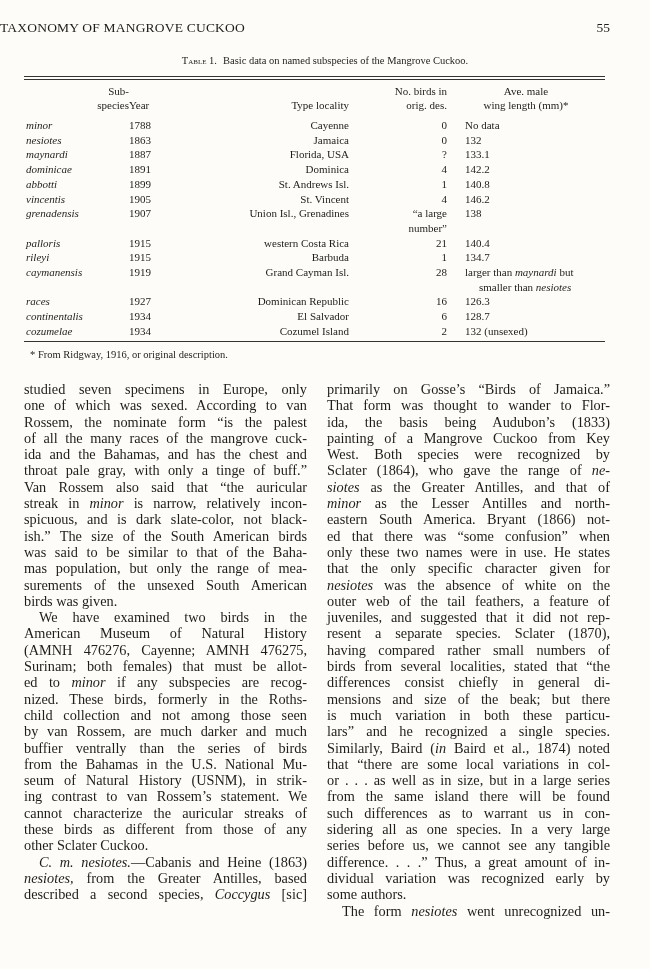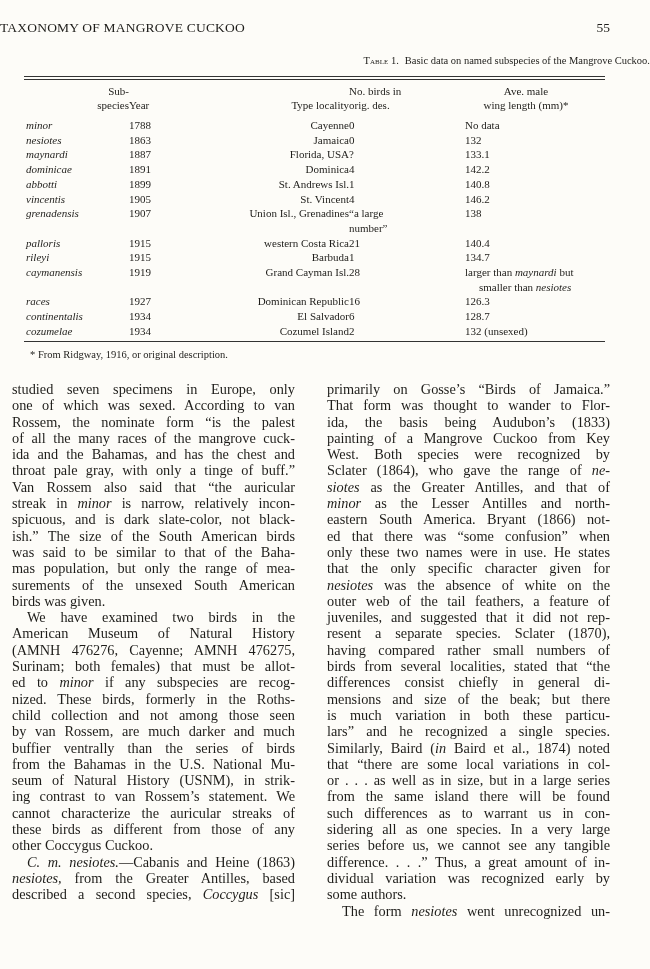--- a/index.html
+++ b/index.html
@@ -12,49 +12,49 @@
   }
   .running-head {
     position: absolute; top: 20px; left: 0; width: 650px;
     text-align: left; font-size: 13.5px; letter-spacing: 0.2px;
   }
   .page-number {
     position: absolute; top: 20px; right: 40px; font-size: 13.5px;
   }
   .table-caption {
     position: absolute; top: 55px; left: 0; width: 650px;
-    text-align: right; font-size: 10.5px;
+    text-align: center; font-size: 10.5px;
   }
   .table-caption .lbl { font-variant: small-caps; margin-right: 6px; }
   .table-wrap { position: absolute; top: 76px; left: 24px; width: 581px; }
   .rule-double { border-top: 1px solid #333; height: 2px; border-bottom: 1.5px solid #333; }
   .rule-single { border-top: 1.5px solid #333; }
   table { width: 100%; border-collapse: collapse; font-size: 11px; }
   th { font-weight: normal; vertical-align: bottom; padding: 4px 0 3px 0; line-height: 14px; }
   td { padding: 0; line-height: 14.7px; vertical-align: top; }
   .c-sub { width: 103px; text-align: left; padding-left: 2px; }
   th.c-sub { text-align: right; width: 60px; }
   .c-year { width: 80px; text-align: left; }
   th.c-year { text-align: left; margin-left: 36px; }
   .c-loc { width: 140px; text-align: right; }
   th.c-loc { text-align: right; }
-  .c-num { width: 98px; text-align: left; }
+  .c-num { width: 98px; text-align: right; }
   .c-wing { text-align: left; padding-left: 18px; }
   th.c-wing { text-align: center; padding-left: 0; }
   .ital { font-style: italic; }
   .wing-indent { display: block; padding-left: 14px; }
   tbody tr:first-child td { padding-top: 3px; }
   tbody tr:last-child td { padding-bottom: 2px; }
   .footnote { position: absolute; top: 349px; left: 30px; font-size: 10.5px; }
   .col {
     position: absolute; top: 381px; width: 283px;
     font-size: 14.3px; line-height: 16.3px;
     text-align: justify; hyphens: none;
   }
-  .col-left { left: 12px; }
+  .col-left { left: 24px; }
   .col-right { left: 327px; }
   .col p { margin: 0; }
   .col .line { display: block; text-align: justify; text-align-last: justify; white-space: nowrap; }
   .col .line.last { text-align-last: left; }
 </style>
 </head>
 <body>
 
 <div class="running-head">TAXONOMY OF MANGROVE CUCKOO</div>
 <div class="page-number">55</div>
@@ -199,21 +199,21 @@
       <span class="line"><span>ed to </span><span class="ital">minor</span><span> if any subspecies are recog-</span></span>
       <span class="line"><span>nized. These birds, formerly in the Roths-</span></span>
       <span class="line"><span>child collection and not among those seen</span></span>
       <span class="line"><span>by van Rossem, are much darker and much</span></span>
       <span class="line"><span>buffier ventrally than the series of birds</span></span>
       <span class="line"><span>from the Bahamas in the U.S. National Mu-</span></span>
       <span class="line"><span>seum of Natural History (USNM), in strik-</span></span>
       <span class="line"><span>ing contrast to van Rossem’s statement. We</span></span>
       <span class="line"><span>cannot characterize the auricular streaks of</span></span>
       <span class="line"><span>these birds as different from those of any</span></span>
-      <span class="line last"><span>other Coccygus Cuckoo.</span></span>
+      <span class="line last"><span>other Sclater Cuckoo.</span></span>
     </p>
     <p>
       <span class="line" style="padding-left: 15px;"><span class="ital">C. m. nesiotes.</span><span>—Cabanis and Heine (1863)</span></span>
       <span class="line"><span class="ital">nesiotes,</span><span> from the Greater Antilles, based</span></span>
       <span class="line"><span>described a second species, </span><span class="ital">Coccygus</span><span> [sic]</span></span>
     </p>
   </div>
 <div class="col col-right" id="col-right">
     <p>
       <span class="line"><span>primarily on Gosse’s “Birds of Jamaica.”</span></span>

